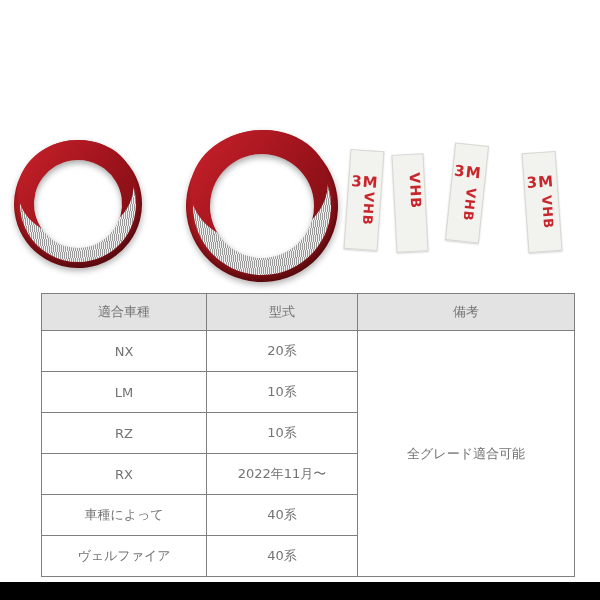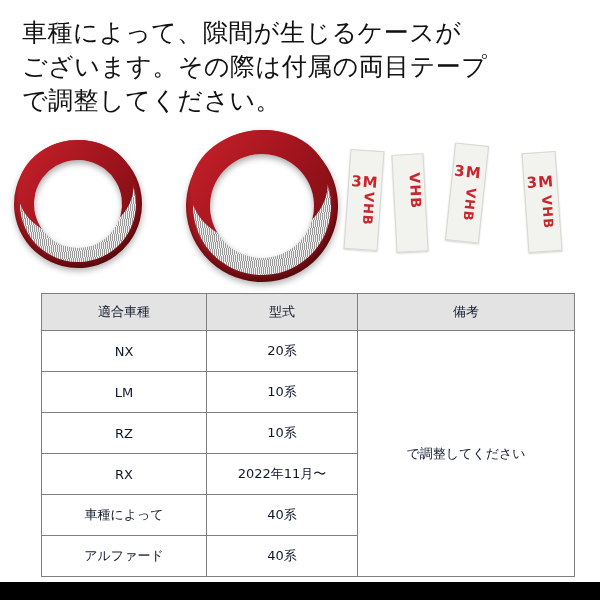--- a/index.html
+++ b/index.html
@@ -137,42 +137,39 @@
     width: 518px;
     border-collapse: collapse;
     table-layout: fixed;
     font-family: "DejaVu Sans", sans-serif;
   }
   .spec-table th, .spec-table td {
     border: 1px solid #7f7f7f;
     text-align: center;
     vertical-align: middle;
     font-size: 13px;
-    color: #0f172a;
+    color: #737373;
     font-weight: normal;
     height: 40px;
     padding: 0 2px;
   }
   .spec-table thead th {
     background: #e3e3e3;
     font-size: 13px;
     height: 36px;
   }
   .col-model { width: 160px; }
   .col-type  { width: 146px; font-family: Liberation Serif, serif; }
   .col-note  { width: 212px; }
 </style>
 </head>
 <body>
 
 <div class="page">
 
-  <div class="headline">車種によって、隙間が生じるケースが
-ございます。その際は付属の両目テープ
-で調整してください。</div>
 
   <div class="photo-row">
 
     <div class="ring" id="ring-left">
       <div class="outer"></div>
       <div class="knurl"></div>
       <div class="knurl-mask"></div>
       <div class="inner"></div>
     </div>
 
@@ -206,39 +203,39 @@
       <tr>
         <th class="col-model">適合車種</th>
         <th class="col-type">型式</th>
         <th class="col-note">備考</th>
       </tr>
     </thead>
     <tbody>
       <tr>
         <td>NX</td>
         <td>20系</td>
-        <td rowspan="6">で調整してください</td>
+        <td rowspan="6">全グレード適合可能</td>
       </tr>
       <tr>
         <td>LM</td>
         <td>10系</td>
       </tr>
       <tr>
         <td>RZ</td>
         <td>10系</td>
       </tr>
       <tr>
         <td>RX</td>
         <td>2022年11月〜</td>
       </tr>
       <tr>
         <td>車種によって</td>
         <td>40系</td>
       </tr>
       <tr>
-        <td>アルファード</td>
+        <td>ヴェルファイア</td>
         <td>40系</td>
       </tr>
     </tbody>
   </table>
 
   <div class="bottom-bar"></div>
 </div>
 
 </body></html>

